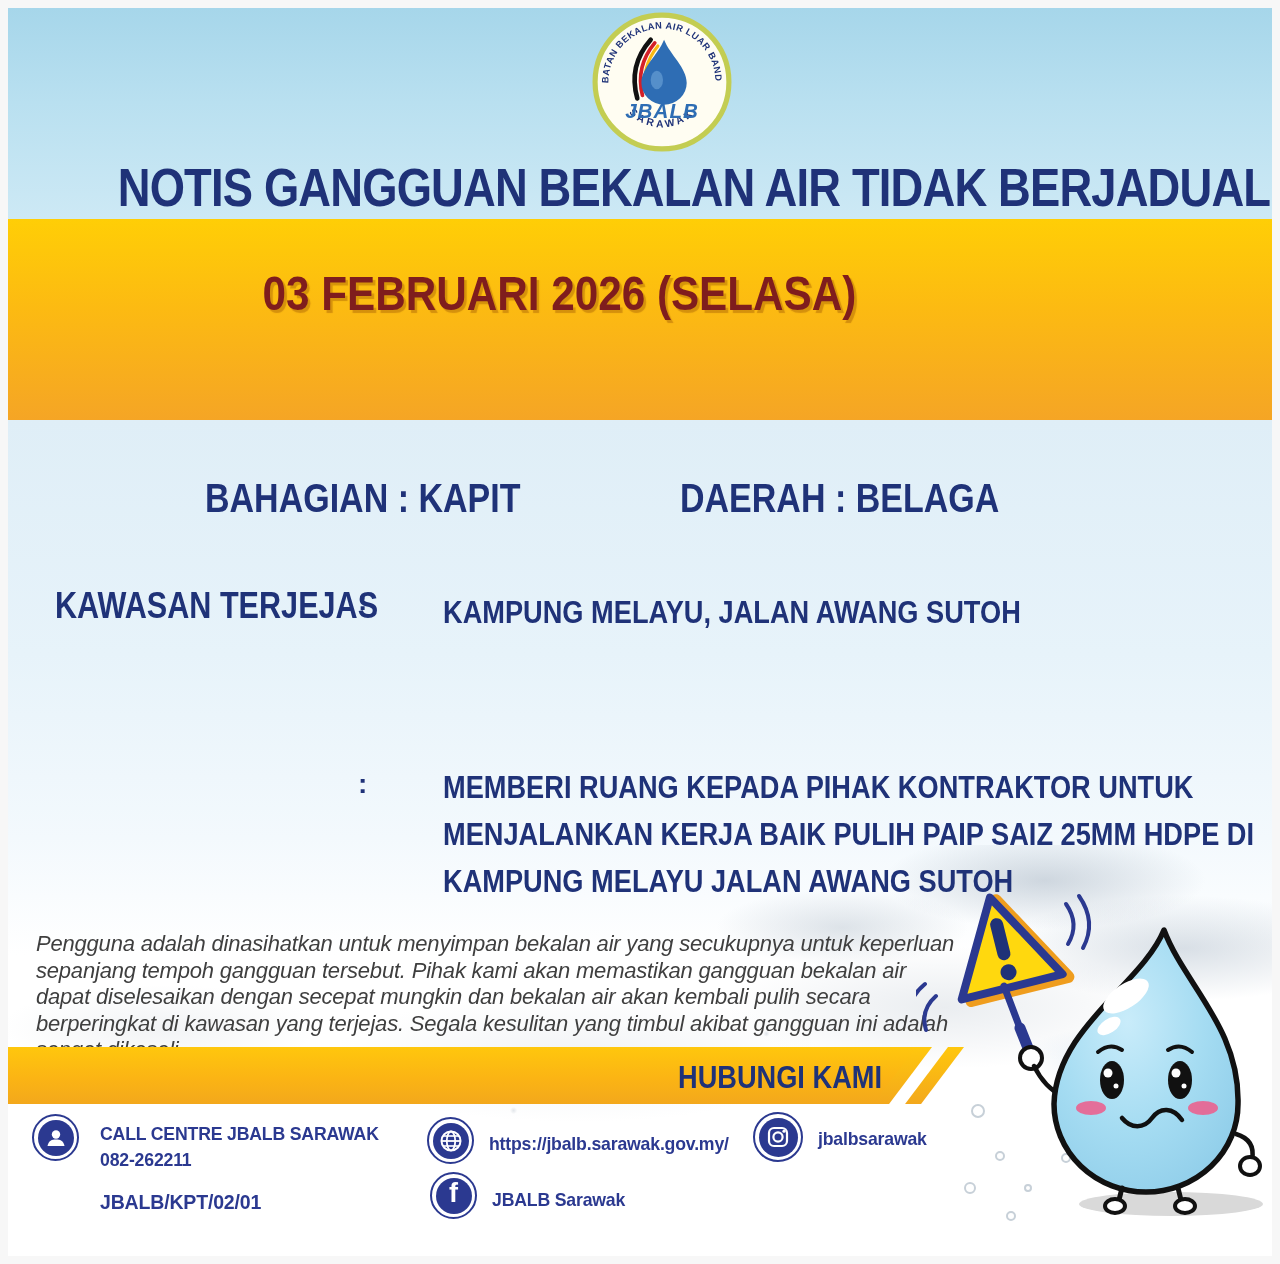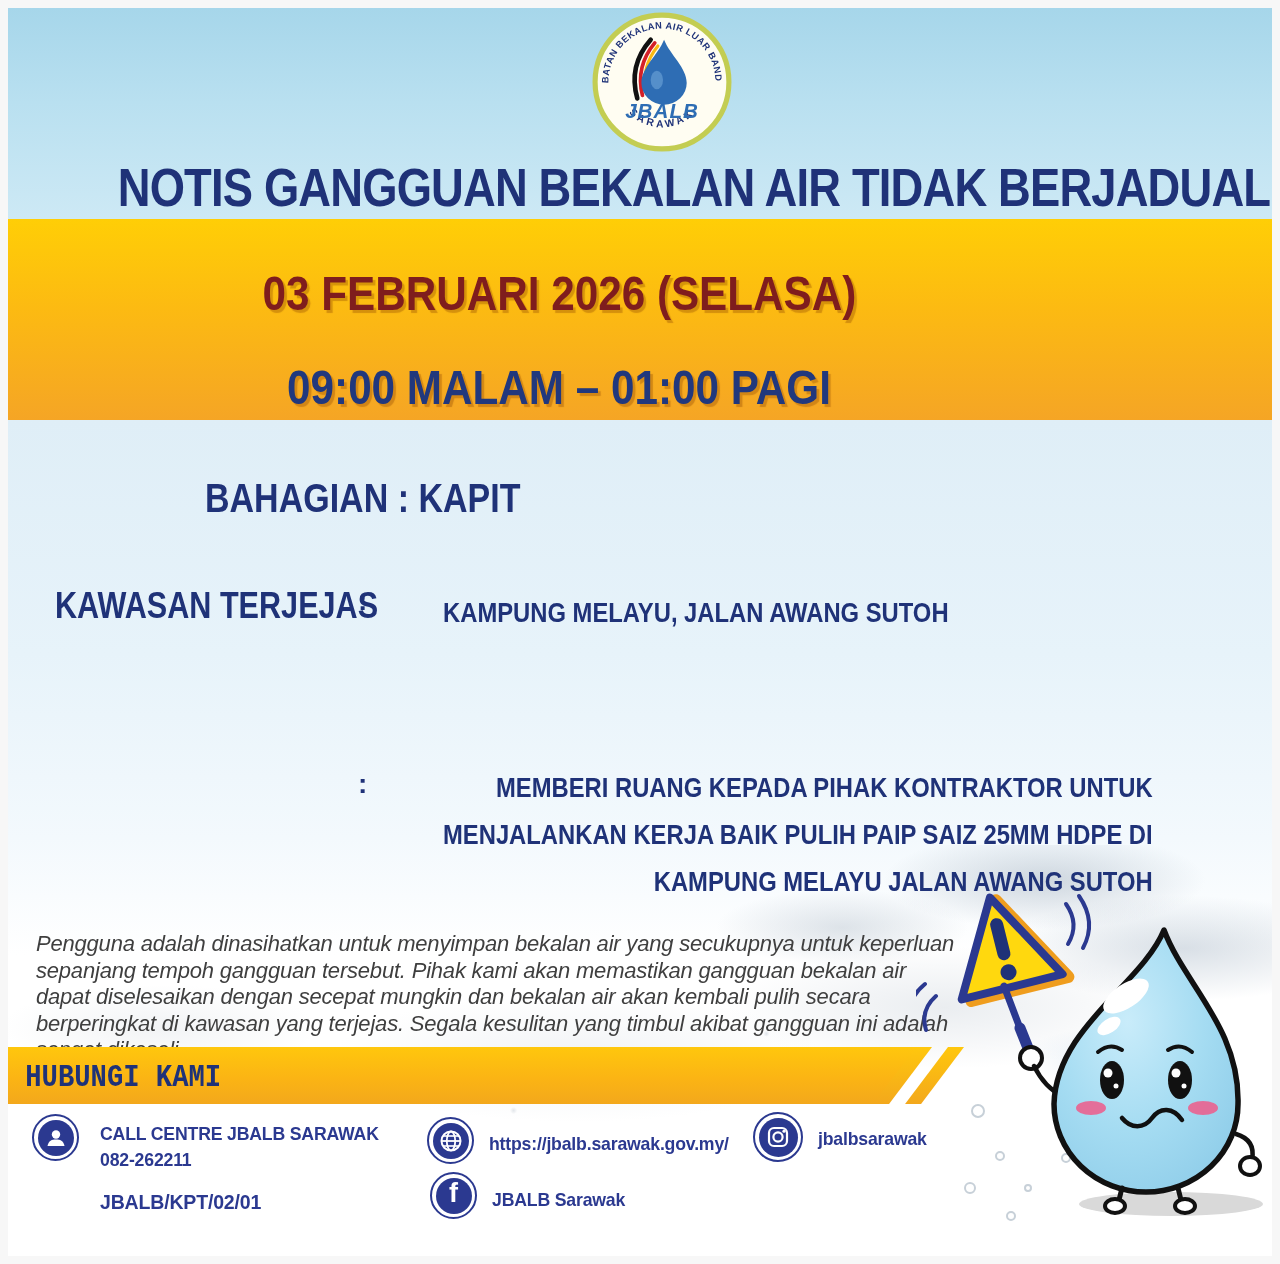--- a/index.html
+++ b/index.html
@@ -28,28 +28,28 @@
   .title-line{top:156px;font-size:54px;letter-spacing:-1px;}
   .title-line .cond{transform:scaleX(.84);}
   .date-line{top:266px;font-size:48px;color:#7f1d1d;font-weight:bold;
              text-shadow:3px 3px 1px rgba(140,70,0,.35);}
   .time-line{top:360px;font-size:48px;color:#21387d;font-weight:bold;
              text-shadow:3px 3px 1px rgba(140,70,0,.35);}
   .date-line .cond,.time-line .cond{transform:scaleX(.88);}
   .region-item{position:absolute;top:476px;font-size:40px;}
   .detail-label{position:absolute;font-size:36px;}
   .detail-colon{position:absolute;font-size:28px;color:#1f3278;font-weight:bold;}
-  .detail-value{position:absolute;font-size:28px;text-align:right;}
+  .detail-value{position:absolute;font-size:32px;}
   .detail-value .line{display:block;line-height:47px;}
   .advisory{position:absolute;left:36px;top:931px;width:928px;font-size:22px;line-height:26.5px;
             font-style:italic;color:#3f3f3f;letter-spacing:-0.2px;}
   .hubungi-banner{position:absolute;left:8px;top:1047px;width:912px;height:57px;
       background:linear-gradient(180deg,#ffc70d 0%,#fbb414 55%,#f3a81c 100%);
       clip-path:polygon(0 0,100% 0,calc(100% - 43px) 100%,0 100%);}
-  .hubungi-text{position:absolute;left:8px;top:1059px;width:892px;text-align:left;font-size:32px;font-family:Liberation Mono, monospace;}
+  .hubungi-text{position:absolute;left:8px;top:1059px;width:892px;text-align:right;font-size:32px;}
   .stripe{position:absolute;top:1047px;width:16px;height:57px;
       background:linear-gradient(180deg,#ffc70d,#f3a81c);transform:skewX(-37deg);transform-origin:left top;}
   .stripe1{left:916px;} .stripe2{left:948px;}
   .icon-badge{position:absolute;width:47px;height:47px;border-radius:50%;
       border:2.5px solid #2b3990;background:#ffffff;display:flex;align-items:center;justify-content:center;box-sizing:border-box;}
   .icon-badge .inner{width:36px;height:36px;border-radius:50%;background:#2b3990;
       display:flex;align-items:center;justify-content:center;color:#ffffff;}
   .f-text{position:absolute;font-size:19px;font-weight:bold;color:#2b3990;
       transform:scaleX(.93);transform-origin:left top;white-space:nowrap;letter-spacing:-0.2px;line-height:26px;}
   .fb-glyph{font-size:27px;font-weight:bold;line-height:1;transform:translateY(-2px);}
@@ -88,26 +88,26 @@
     <text x="68" y="103" text-anchor="middle" font-size="20" font-weight="bold" font-style="italic" fill="#2e6db4" letter-spacing="1">JBALB</text>
   </svg>
 
   <div class="center-line title-line navy">
     <span class="cond">NOTIS GANGGUAN BEKALAN AIR TIDAK BERJADUAL</span>
   </div>
 
   <div class="center-line date-line">
     <span class="cond">03 FEBRUARI 2026 (SELASA)</span>
   </div>
-  <div class="center-line time-line">
-    <span class="cond">09:00 MALAM – 01:00 PAGI</span>
-  </div>
 
   <div class="region-item navy" style="left:205px;">
     <span class="cond-l"><span>BAHAGIAN</span>&nbsp;<span>:</span>&nbsp;<span>KAPIT</span></span>
+  </div>
+  <div class="region-item navy" style="left:680px;">
+    <span class="cond-l"><span>DAERAH</span>&nbsp;<span>:</span>&nbsp;<span>BELAGA</span></span>
   </div>
 
   <div class="detail-label navy" style="left:55px;top:585px;">
     <span class="cond-l">KAWASAN TERJEJAS</span>
   </div>
   <div class="detail-colon" style="left:358px;top:585px;">:</div>
   <div class="detail-value navy" style="left:443px;top:589px;">
     <span class="cond-l line">KAMPUNG MELAYU, JALAN AWANG SUTOH</span>
   </div>
 

